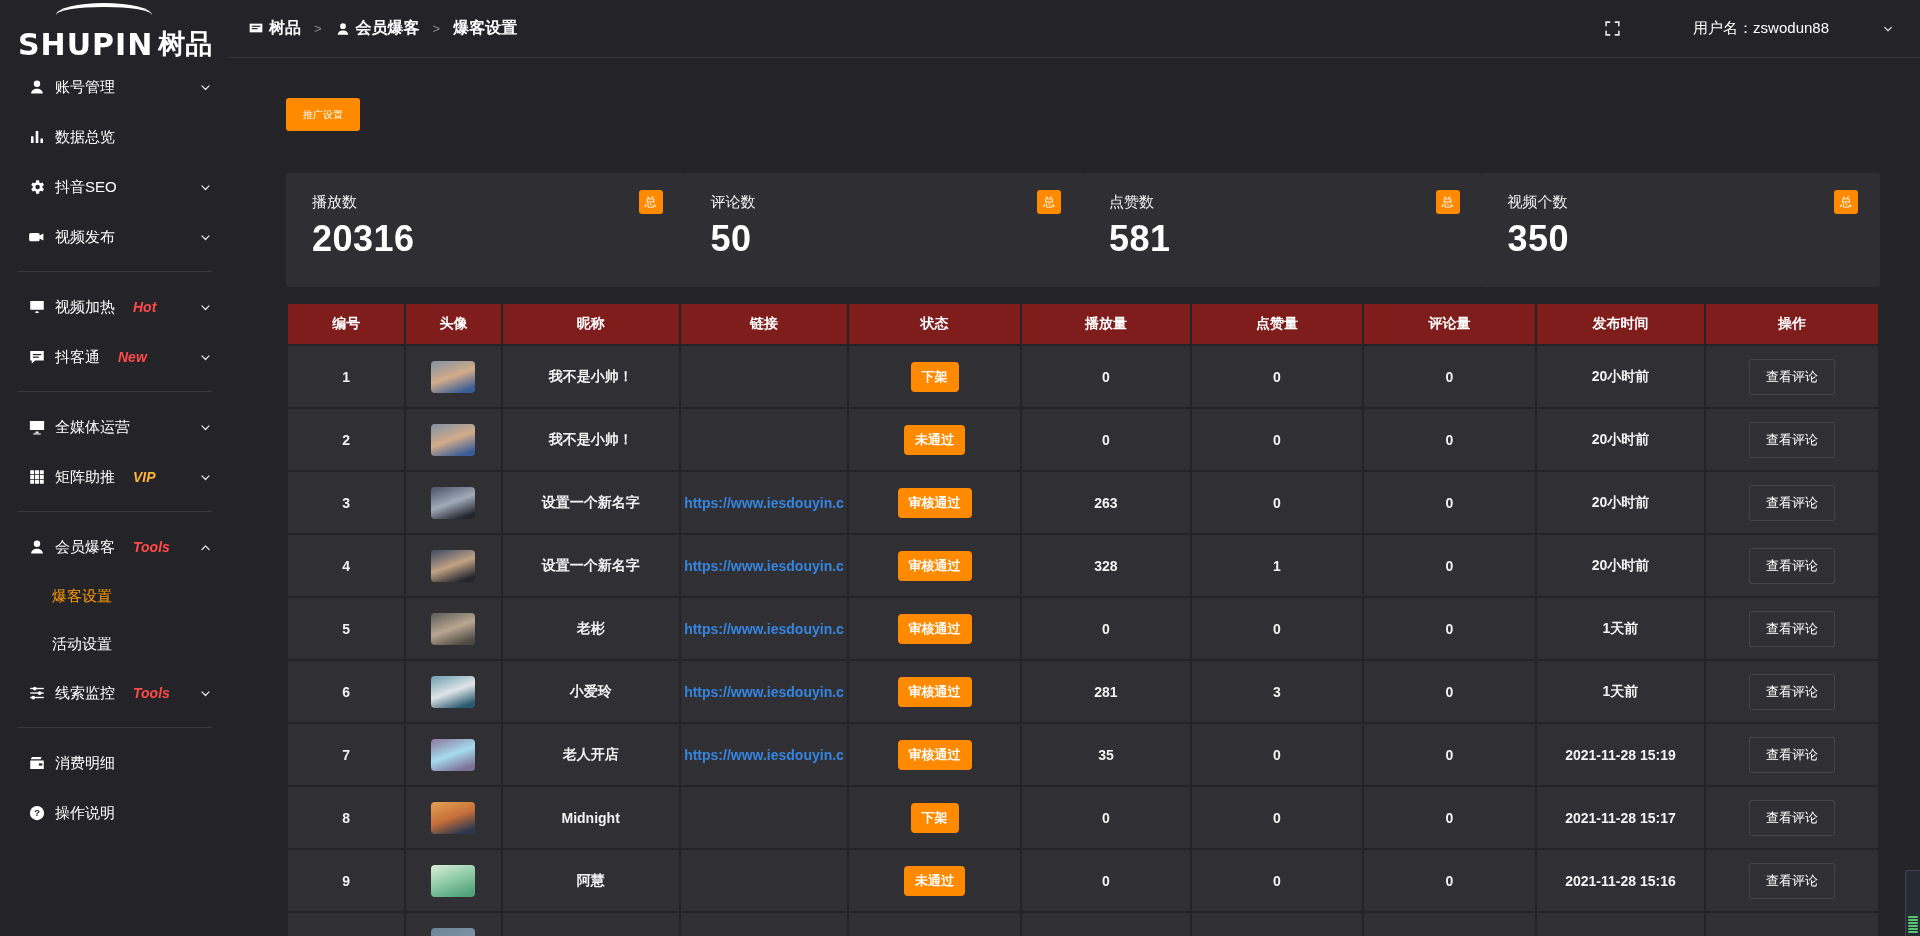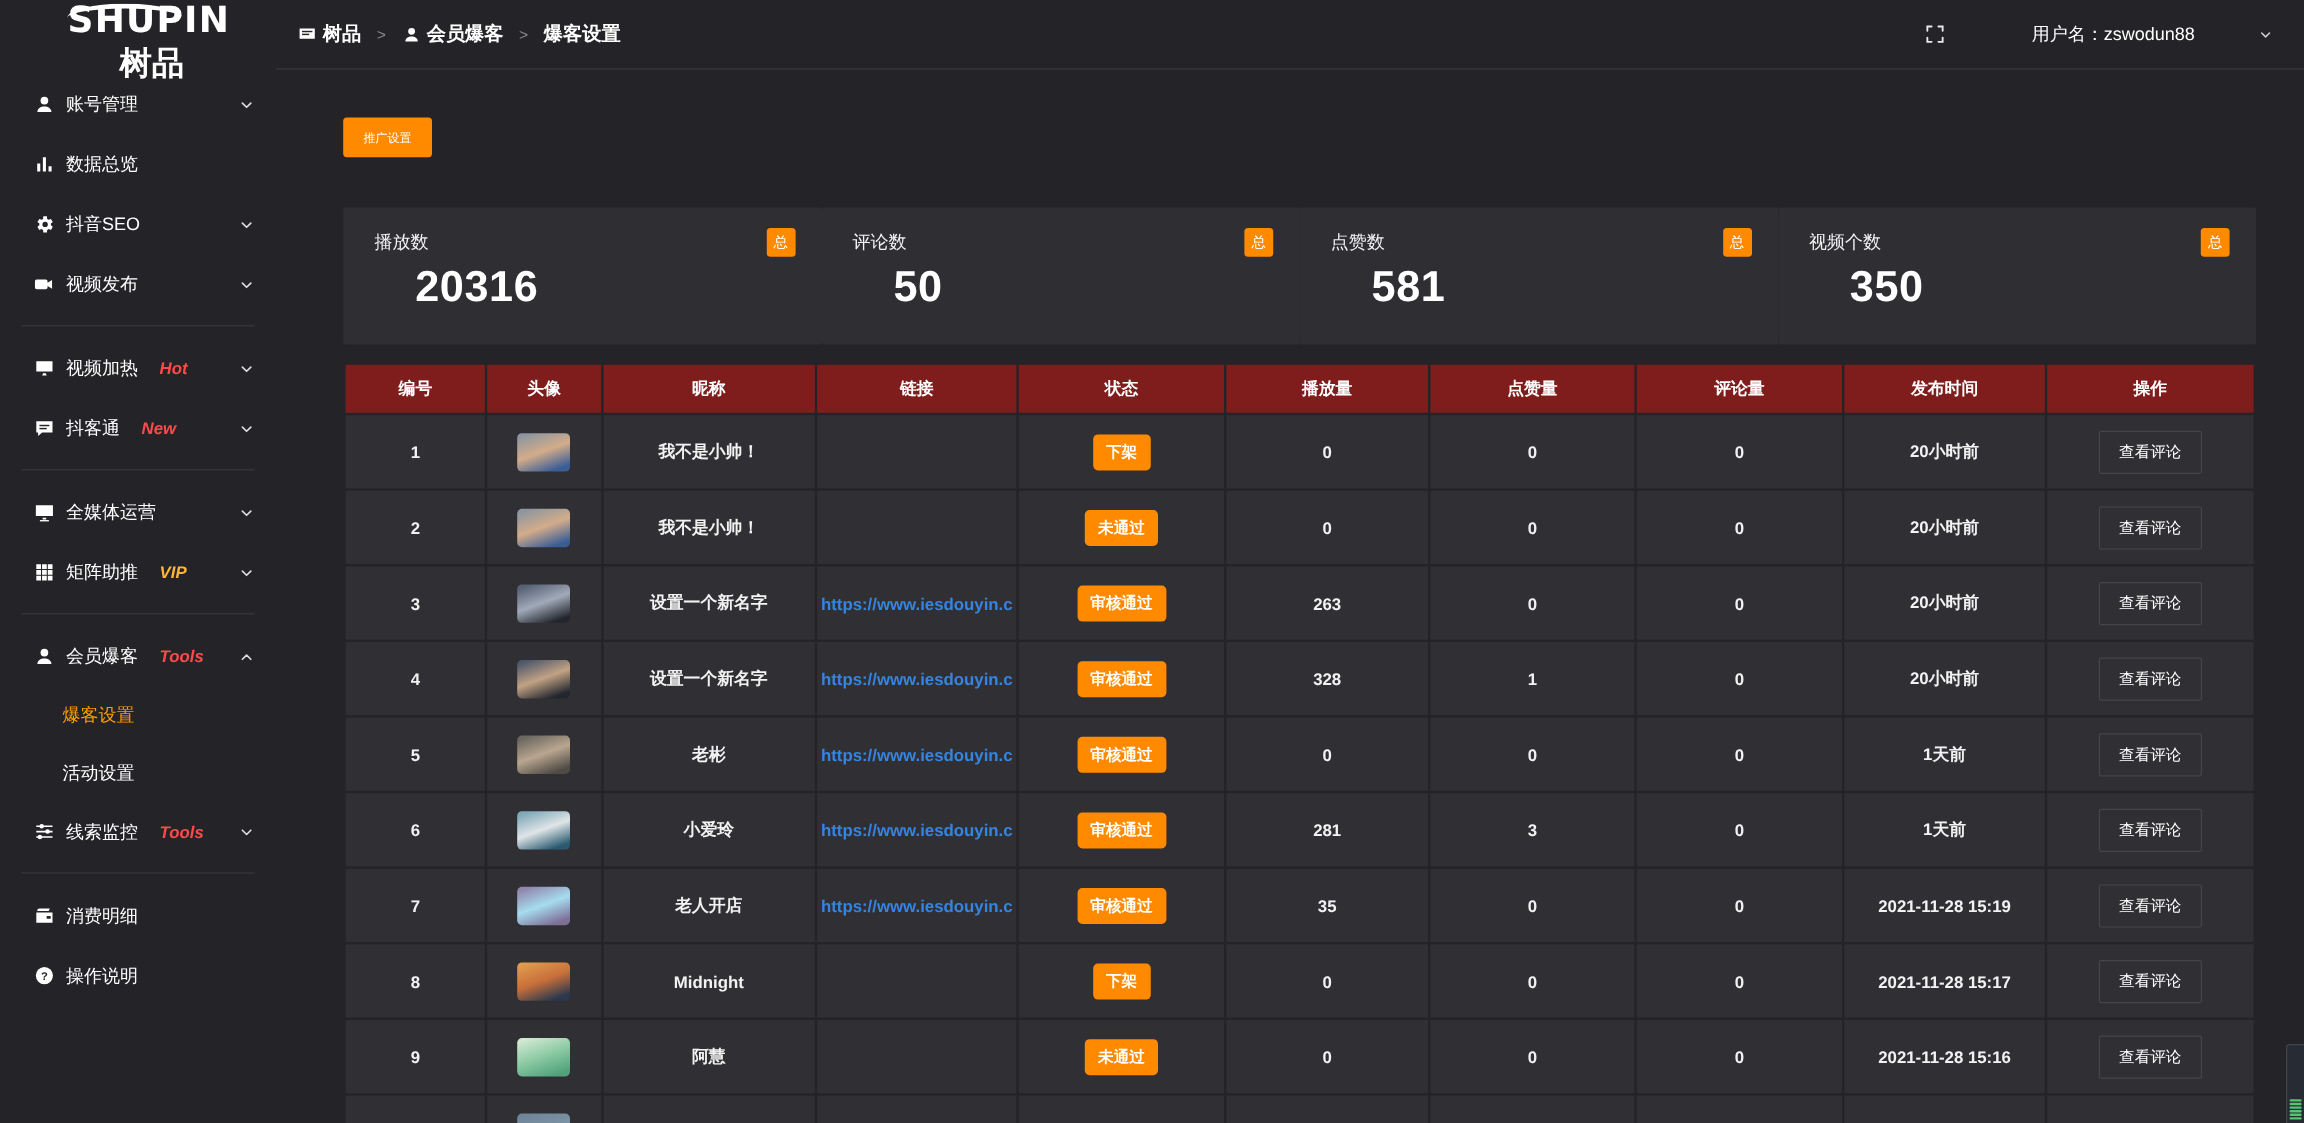--- a/index.html
+++ b/index.html
@@ -1,21 +1,21 @@
 <!DOCTYPE html>
 <html><head>
 <meta charset="utf-8">
 <style>
   * { margin:0; padding:0; box-sizing:border-box; }
   html,body { width:1920px; height:936px; overflow:hidden; background:#242428;
               font-family:"Liberation Sans", sans-serif; color:#fff; }
 
   
   .sidebar { position:fixed; left:0; top:0; width:230px; height:936px; background:#242428; z-index:4; }
-  .logo { height:62px; display:flex; align-items:center; padding-left:18px; position:relative; cursor:pointer;flex-direction:column; }
+  .logo { height:62px; display:flex; align-items:flex-end; padding-left:18px; position:relative; cursor:pointer; }
   .logo-arc { position:absolute; top:3px; left:56px; width:96px; height:24px;
               border-top:4px solid #fff; border-radius:50%; }
   .logo-en { font-size:30px; font-weight:800; letter-spacing:1px; font-family:"DejaVu Sans", sans-serif; }
   .logo-cn { font-size:27px; font-weight:800; margin-left:5px; }
   .menu-item { height:50px; display:flex; align-items:center; padding:0 18px 0 28px; cursor:pointer; font-size:15px; }
   .mi-icon { width:18px; height:18px; margin-right:9px; color:#fff; flex:0 0 18px; }
   .mi-icon svg, .mi-chev svg, .crumb-icon svg, .fs-icon svg, .chev-down svg { width:100%; height:100%; display:block; }
   .mi-label { white-space:nowrap; }
   .mi-badge { margin-left:18px; font-style:italic; font-weight:bold; font-size:14px; }
   .badge-red  { color:#ff4a4a; }
@@ -42,21 +42,21 @@
   .content { position:absolute; left:230px; top:58px; right:0; padding:40px 40px 0 56px; }
   .promo-btn { background:#ff8a00; color:#fff; border:none; border-radius:3px; height:33px;
                padding:0 17px; font-size:10px; cursor:pointer; font-family:inherit; }
 
   .cards { display:flex; margin-top:42px; }
   .card { flex:1; height:114px; background:#2f2f33; border-radius:2px; padding:17px 22px 0 26px; }
   .card-top { display:flex; align-items:center; justify-content:space-between; }
   .card-label { font-size:15px; color:#f2f2f2; }
   .card-badge { width:24px; height:24px; background:#ff8a00; border-radius:3px; color:#fff;
                 display:flex; align-items:center; justify-content:center; font-size:12px; }
-  .card-value { font-size:36px; font-weight:700; margin-top:4px; letter-spacing:0.5px;margin-left:34px; }
+  .card-value { font-size:36px; font-weight:700; margin-top:4px; letter-spacing:0.5px; }
 
   .data-table { width:100%; margin-top:15px; border-collapse:separate; border-spacing:2px; table-layout:fixed; }
   .data-table th { height:40px; background:#7f1d1d; font-size:14px; font-weight:700; color:#fff; }
   .data-table td { height:61px; background:#303034; text-align:center; font-size:14px;
                    font-weight:700; color:#f2f2f2; overflow:hidden; white-space:nowrap; }
   .status-badge { display:inline-block; background:#ff8a00; color:#fff; font-size:13px;
                   font-weight:600; padding:6px 11px; border-radius:4px; }
   .link { color:#3585e0; text-decoration:none; font-weight:600; }
   .action-btn { background:#303034; border:1px solid #46464a; color:#fff; font-size:13px;
                 padding:8px 16px; border-radius:2px; cursor:pointer; font-family:inherit; }

